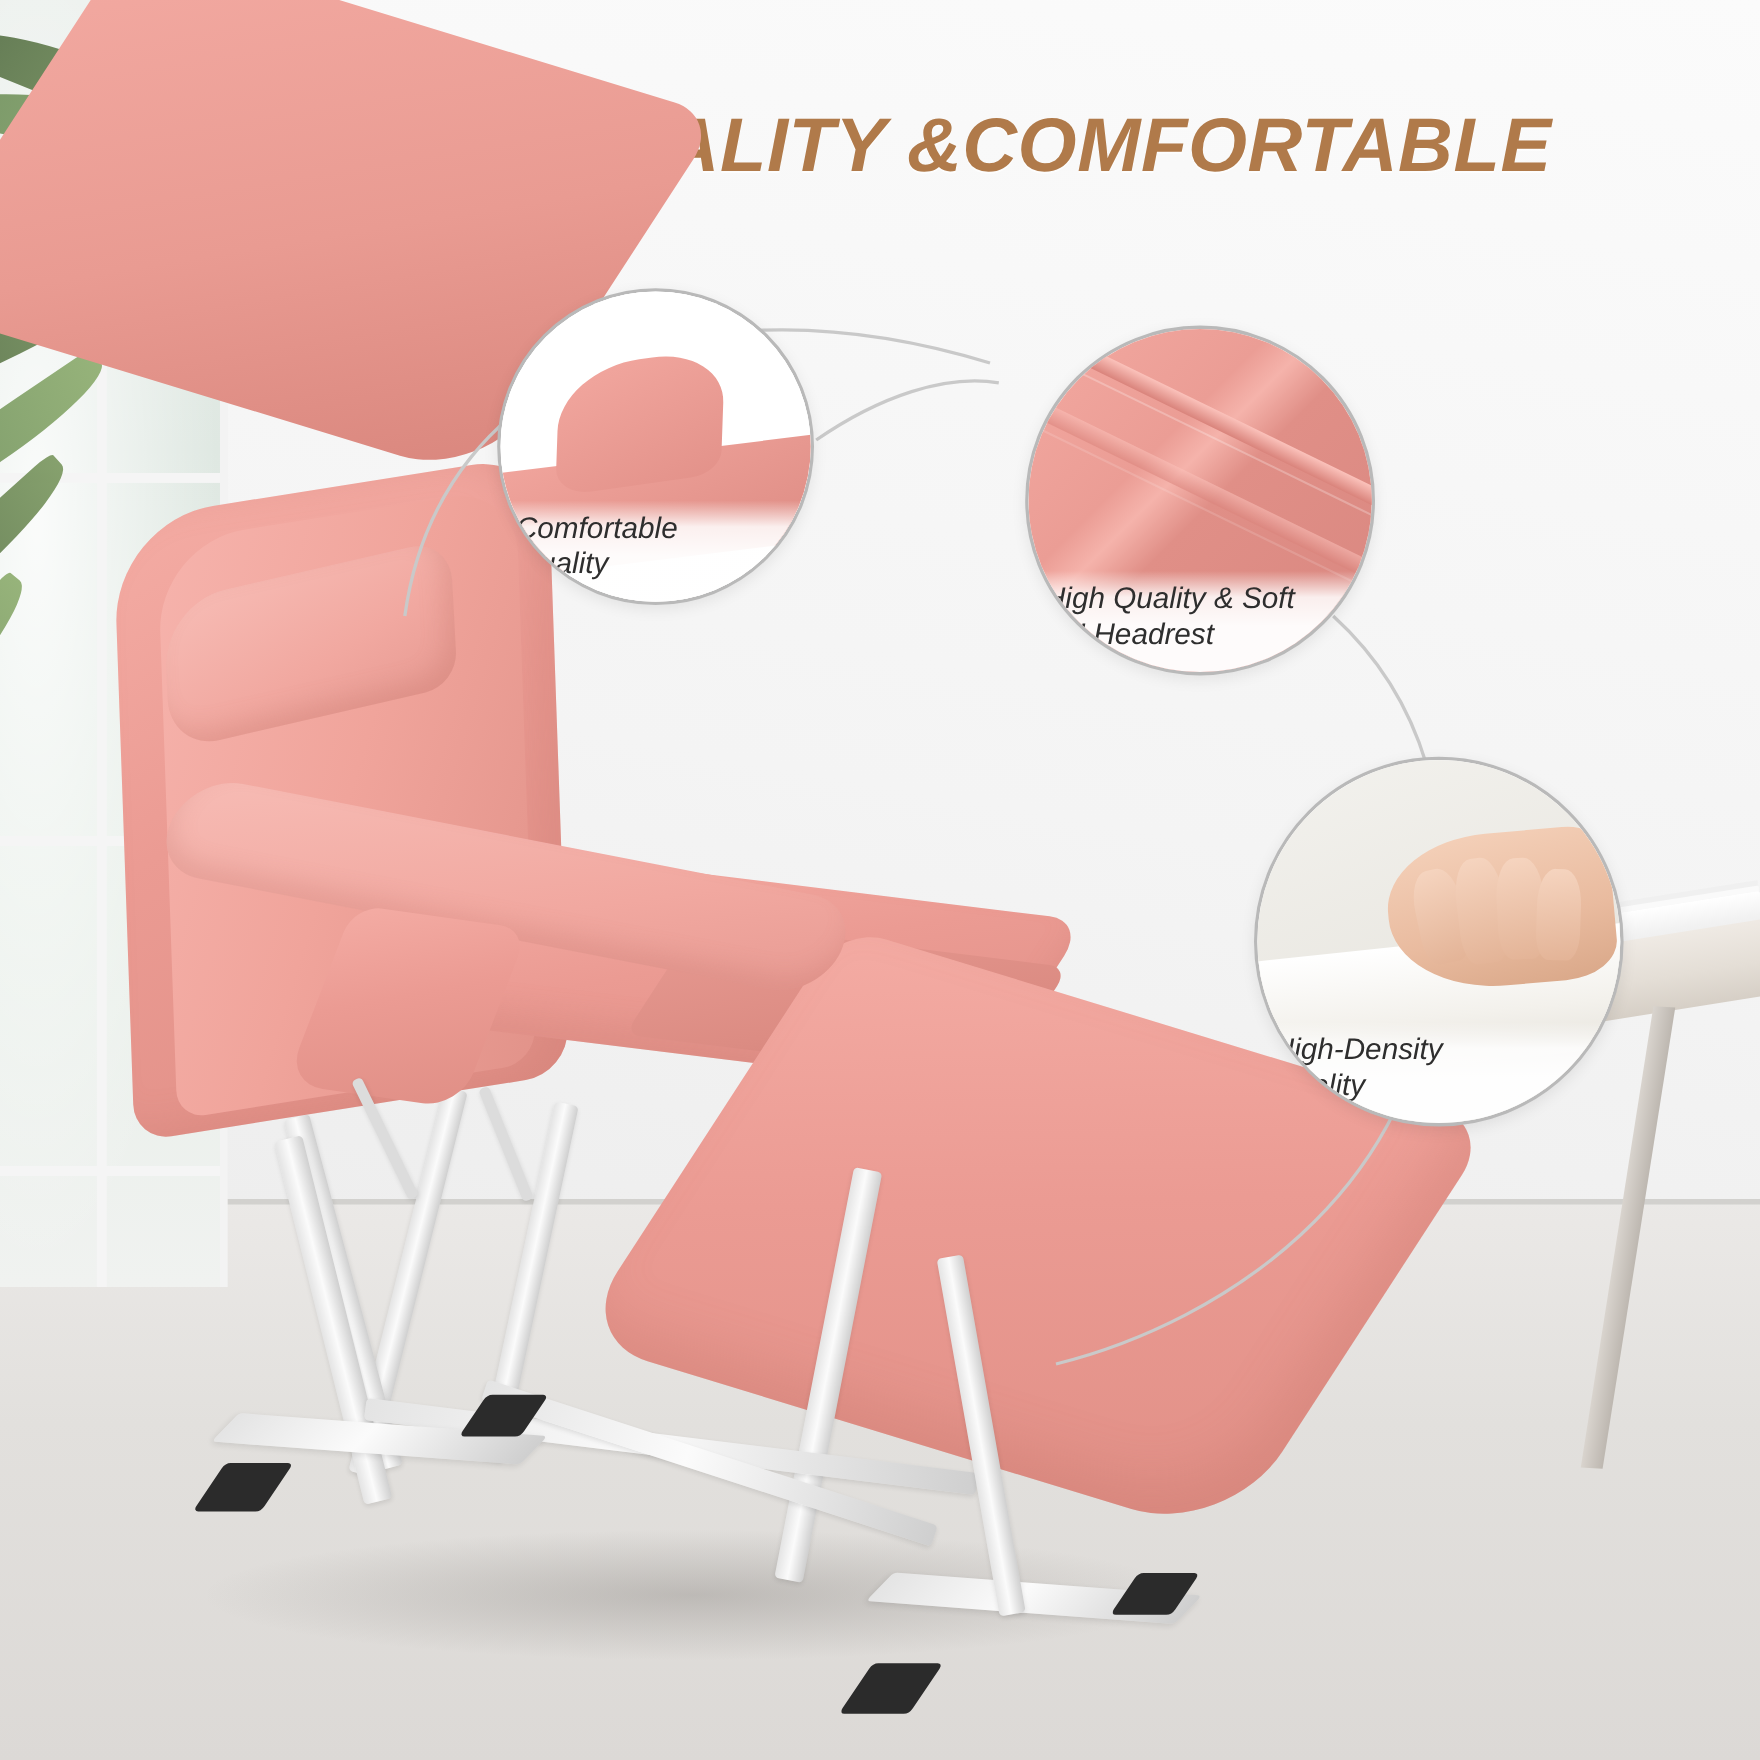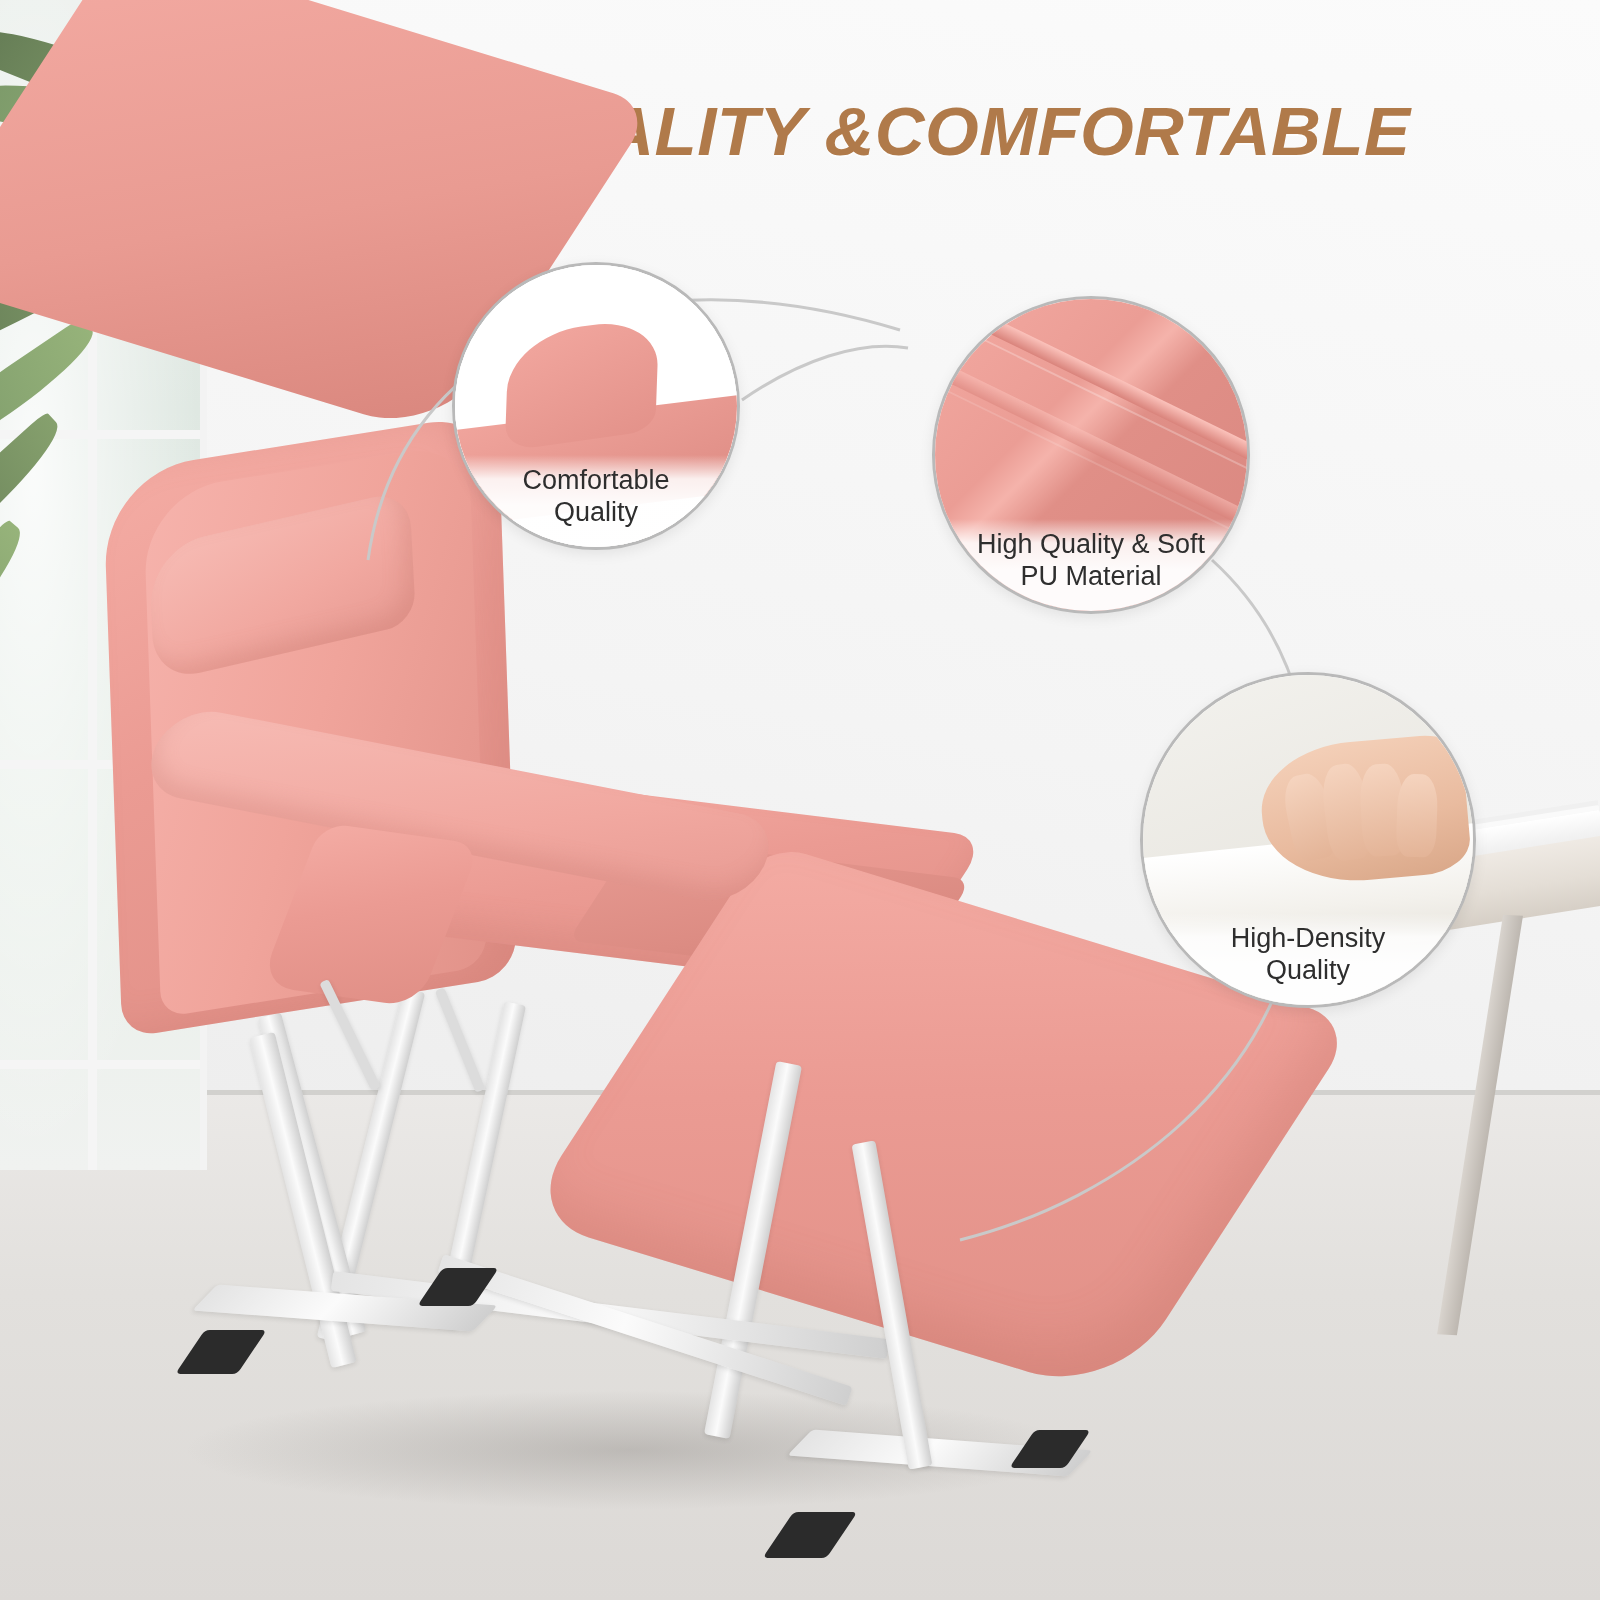--- a/index.html
+++ b/index.html
@@ -229,25 +229,25 @@
     overflow: hidden;
     border: 3px solid #b9b9b9;
     background: #fff;
     box-shadow: 0 4px 14px rgba(0,0,0,0.08);
   }
   .bubble .shot { position: absolute; left: 0; top: 0; width: 100%; height: 100%; }
   .caption {
     position: absolute;
     left: 0; right: 0; bottom: 0;
     padding: 10px 14px 18px;
-    text-align: center;
     font-size: 27px;
     line-height: 1.18;
     color: #2e2e2e;
     background: linear-gradient(180deg, rgba(255,255,255,0) 0%, rgba(255,255,255,0.86) 26%, rgba(255,255,255,0.97) 55%);
+    font-style: italic;
   }
 
   
   #bubble-headrest { left: 452px; top: 262px; width: 282px; height: 282px; }
   #bubble-headrest .shot {
     background:
       radial-gradient(circle at 60% 120%, #f6f1ef 0%, #ffffff 55%),
       #fff;
   }
   .b1-pad {
@@ -274,21 +274,21 @@
   .b2-seam {
     position: absolute;
     left: -10%; top: 28%;
     width: 130%; height: 16px;
     background: linear-gradient(180deg, #fbc2bb, #d9837b);
     transform: rotate(26deg);
     box-shadow: 0 16px 0 -7px rgba(255,255,255,0.25);
   }
 
   
-  #bubble-sponge { left: 1140px; top: 672px; width: 330px; height: 330px; }
+  #bubble-sponge { left: 1140px; top: 688px; width: 330px; height: 330px; }
   #bubble-sponge .shot {
     background: linear-gradient(160deg, #f3f2ee 0%, #eae8e2 55%, #dedbd4 100%);
   }
   .b3-hand {
     position: absolute;
     right: 2%; top: 20%;
     width: 62%; height: 42%;
     background: linear-gradient(170deg, #f5d2bb 0%, #e9bb9f 60%, #d9a788 100%);
     border-radius: 46% 20% 24% 50%;
     transform: rotate(-5deg);
@@ -396,21 +396,21 @@
     </div>
   </div>
 
   <div class="bubble" id="bubble-pu">
     <div class="shot">
       <div class="b2-seam" style="top:24%;"></div>
       <div class="b2-seam" style="top:46%; opacity:.55;"></div>
     </div>
     <div class="caption">
       <div>High Quality &amp; Soft</div>
-      <div>PU Material</div>
+      <div>PU Headrest</div>
     </div>
   </div>
 
   <div class="bubble" id="bubble-sponge">
     <div class="shot">
       <div class="b3-foam"></div>
       <div class="b3-hand"></div>
       <div class="b3-finger" style="left:44%; top:30%; width:13%; height:26%; transform:rotate(-12deg);"></div>
       <div class="b3-finger" style="left:55%; top:27%; width:13%; height:29%; transform:rotate(-7deg);"></div>
       <div class="b3-finger" style="left:66%; top:27%; width:13%; height:28%; transform:rotate(-3deg);"></div>

